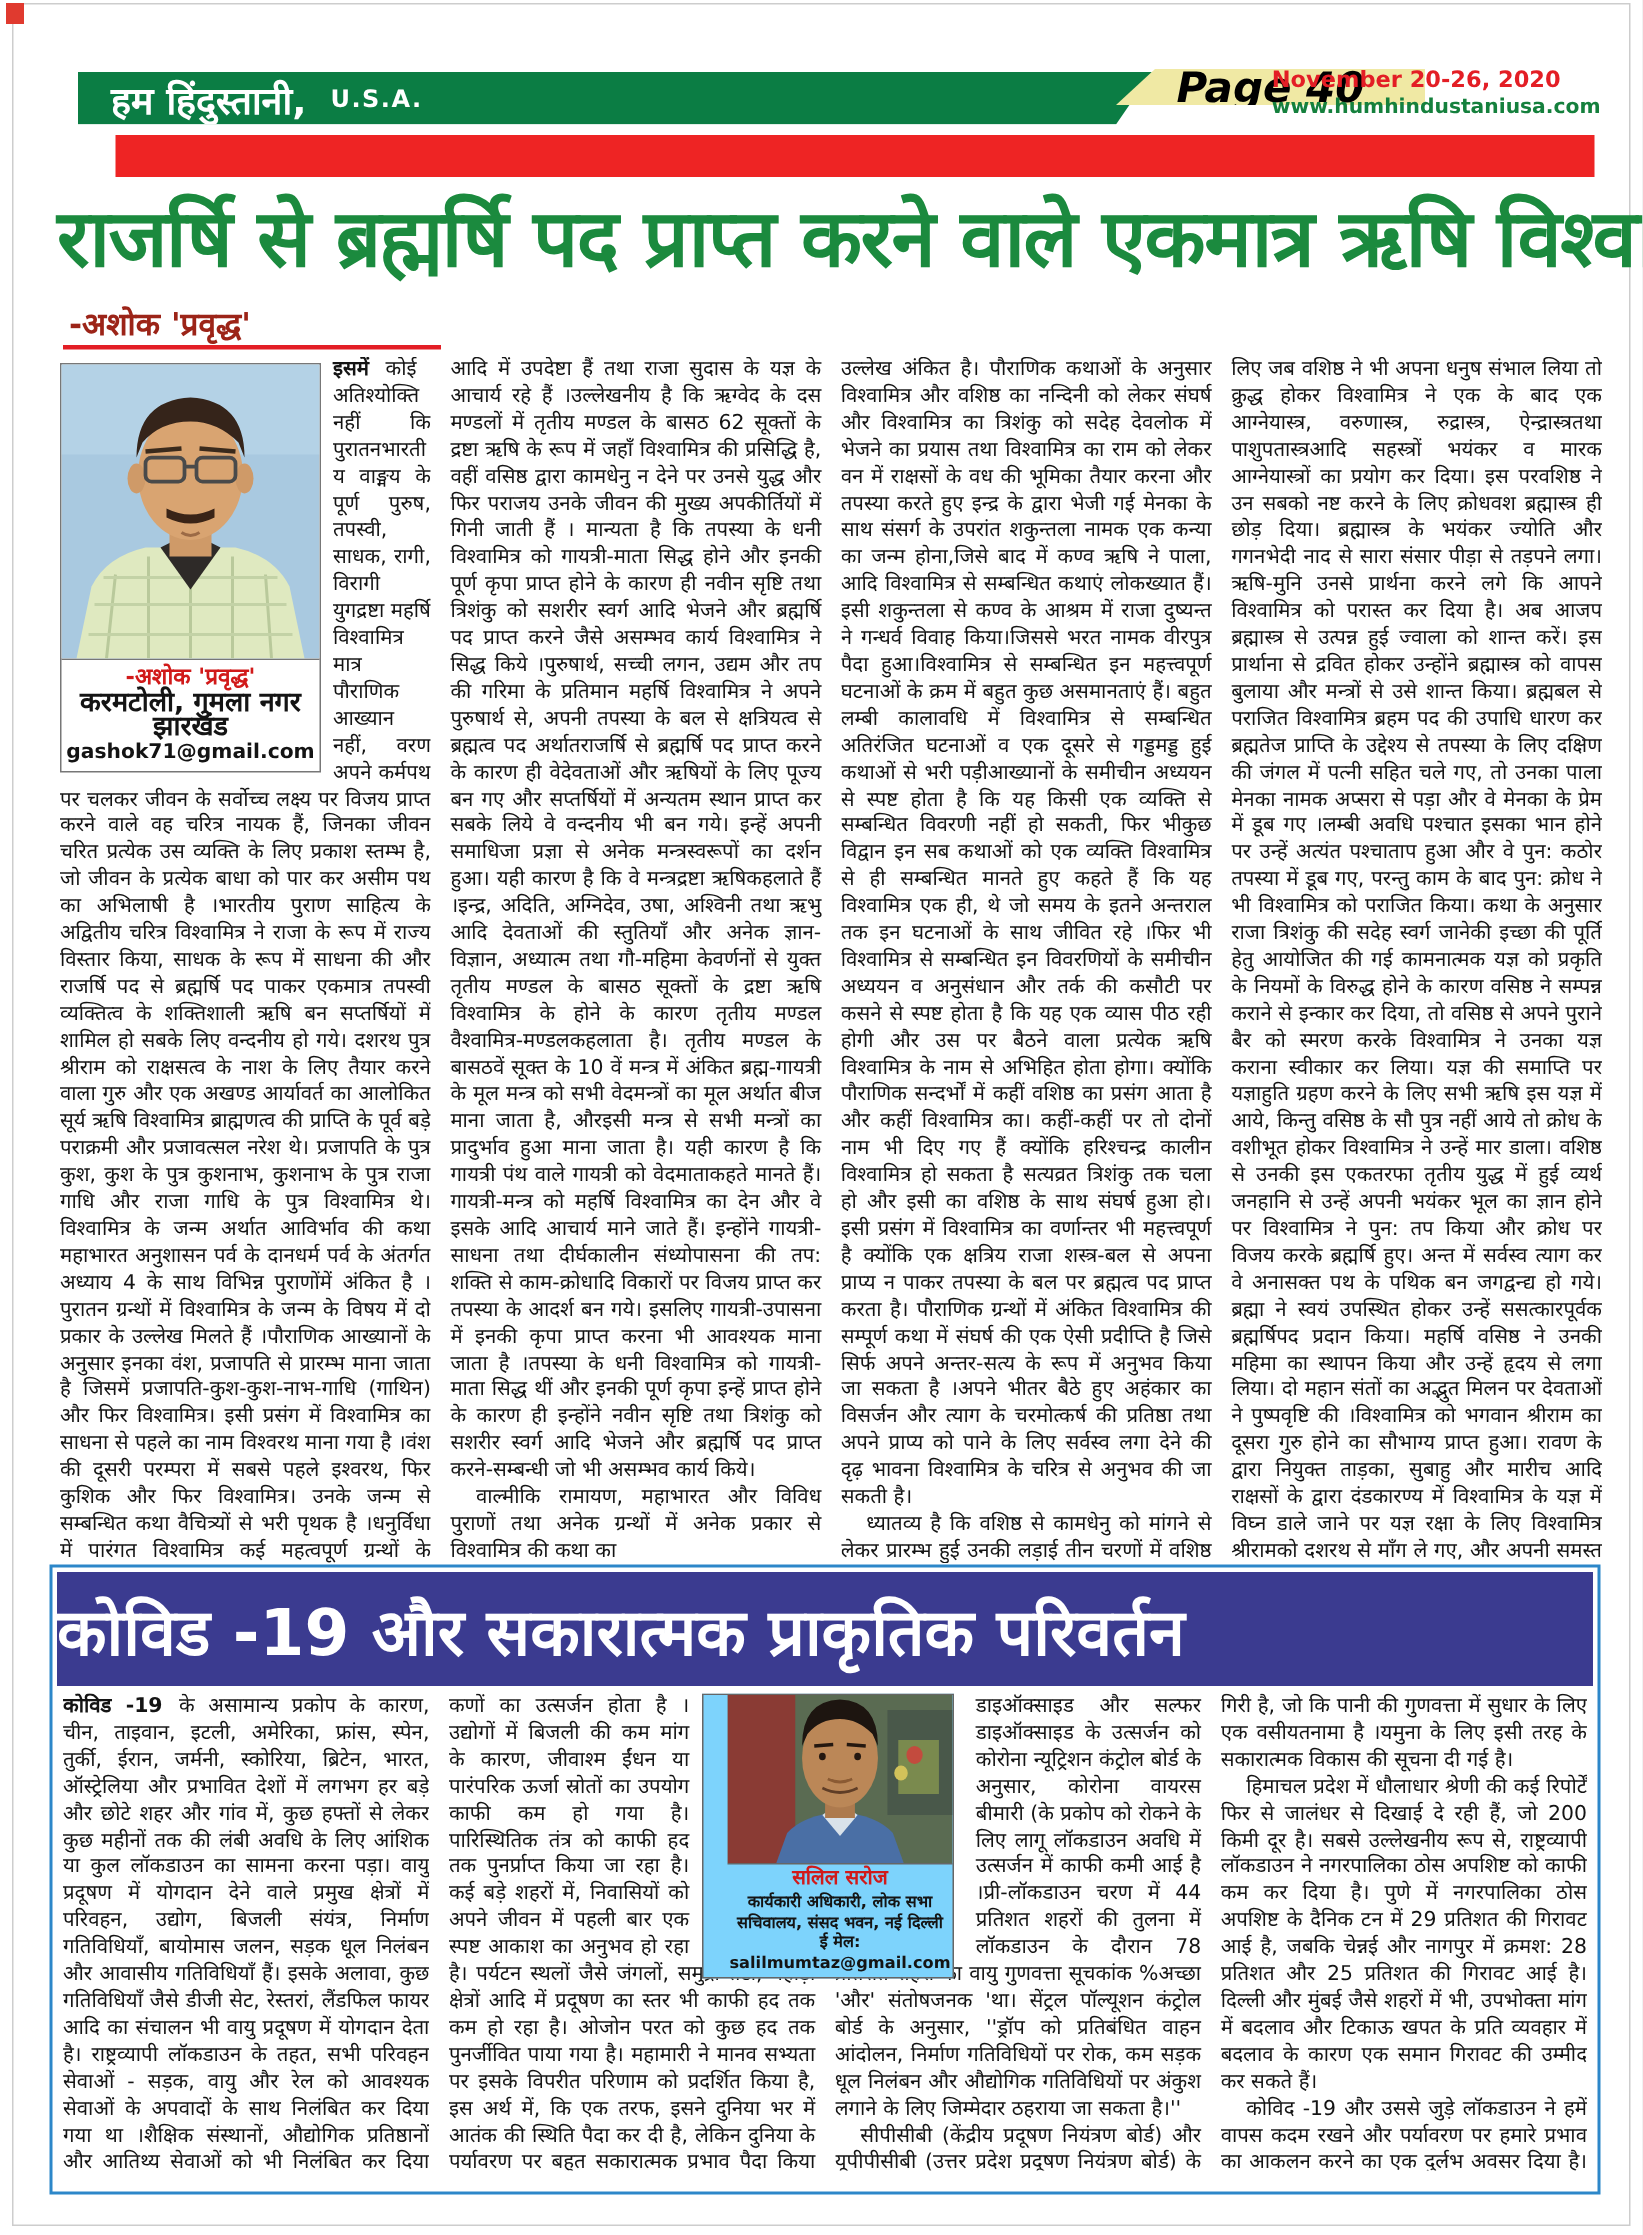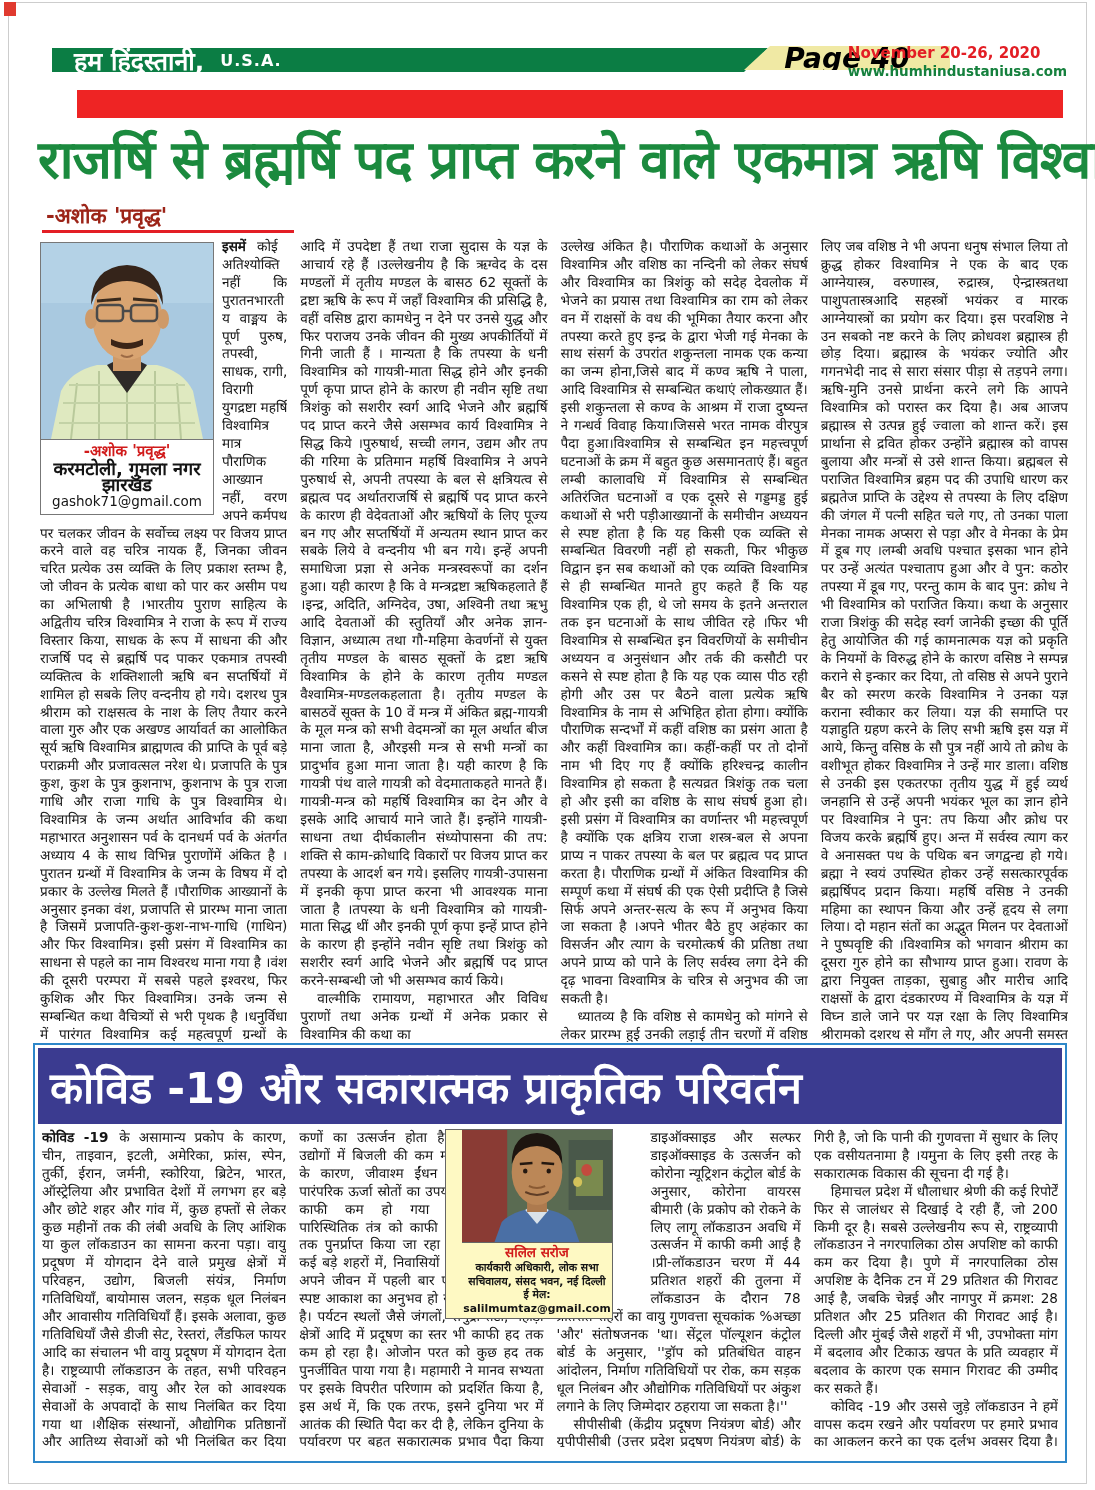--- a/index.html
+++ b/index.html
@@ -2,21 +2,21 @@
 <html><head>
 <meta charset="utf-8">
 <style>
   html,body{margin:0;padding:0;background:#e8e8e8;}
   .page{position:relative;width:1095px;height:1490px;background:#ffffff;overflow:hidden;
         font-family:"DejaVu Sans",sans-serif;color:#141414;}
   .page-frame{position:absolute;left:8px;top:2px;right:8px;bottom:6px;border:1px solid #cdcdcd;}
   .corner-mark{position:absolute;left:4px;top:2px;width:12px;height:14px;background:#e03a2f;}
 
   
-  .mast-green{position:absolute;left:52px;top:48px;width:716px;height:24px;background:#0b7d44;
+  .mast-green{position:absolute;left:52px;top:48px;width:716px;height:35px;background:#0b7d44;
               clip-path:polygon(0 0,100% 0,calc(100% - 24px) 100%,0 100%);
               color:#fff;display:flex;align-items:center;padding-left:22px;box-sizing:border-box;}
   .mast-hindi{font-size:25px;font-weight:bold;}
   .mast-usa{font-size:16px;font-weight:bold;margin-left:16px;letter-spacing:1px;}
   .page-badge{position:absolute;left:744px;top:46px;width:206px;height:24px;background:#f0e9a4;
               clip-path:polygon(26px 0,100% 0,100% 100%,0 100%);
               display:flex;align-items:center;justify-content:center;font-style:italic;}
   .page-badge span{font-size:28px;font-weight:bold;color:#000;}
   .mast-right{position:absolute;right:28px;top:44px;text-align:left;line-height:1.25;}
   .date{color:#e31e25;font-weight:bold;font-size:15px;}
@@ -32,31 +32,31 @@
   .col{flex:1;min-width:0;overflow:hidden;text-align:justify;font-size:13.6px;line-height:17.9px;}
   .col p{margin:0;overflow-wrap:anywhere;}
   p.indent{text-indent:17px;}
   .leadword{margin-right:11px;}
 
   .photo1-block{float:left;width:174px;margin:4px 8px 3px 0;border:1px solid #777;background:#fff;box-sizing:border-box;}
   .photo1-block svg{display:block;width:100%;height:196px;}
   .cap1{border-top:1px solid #777;text-align:center;padding:2px 2px 4px;}
   .cap1-name{color:#d11a1a;font-weight:bold;font-size:15px;line-height:19px;}
   .cap1-l{font-weight:bold;font-size:18px;line-height:16px;}
-  .cap1-email{font-weight:normal;font-size:13.5px;line-height:17px;}
+  .cap1-email{font-weight:bold;font-size:13.5px;line-height:17px;}
 
   
   .covid{position:absolute;left:33px;top:1043px;width:1034px;height:420px;border:2px solid #2d87c9;
          box-sizing:border-box;background:#fff;}
   .covid-head{margin:3px;height:76px;background:#3b3b90;display:flex;align-items:center;}
-  .covid-head span{color:#fff;font-weight:bold;font-size:43px;padding-left:12px;white-space:nowrap;}
+  .covid-head span{color:#fff;font-weight:bold;font-size:43px;white-space:nowrap;}
   .covid-body{position:relative;margin:5px 7px 0 7px;height:318px;display:flex;gap:13px;overflow:hidden;}
   .spacer-r{float:right;width:84px;height:168px;}
   .spacer-l{float:left;width:94px;height:168px;}
-  .photo2-block{position:absolute;left:403px;top:0;width:168px;border:1px solid #666;background:#fef9c3;box-sizing:border-box;padding-left:16px;}
+  .photo2-block{position:absolute;left:426px;top:0;width:168px;border:1px solid #666;background:#7dd3fc;box-sizing:border-box;padding-left:16px;}
   .photo2-block svg{display:block;width:100%;height:112px;}
   .cap2{text-align:center;border-top:1px solid #666;padding:1px 1px 3px;}
   .cap2-name{color:#d11a1a;font-weight:bold;font-size:13.5px;line-height:17px;}
   .cap2-l{font-weight:bold;font-size:10.8px;line-height:13.5px;}
 </style>
 </head>
 <body>
 
 <div class="page">
   <div class="page-frame"></div>

